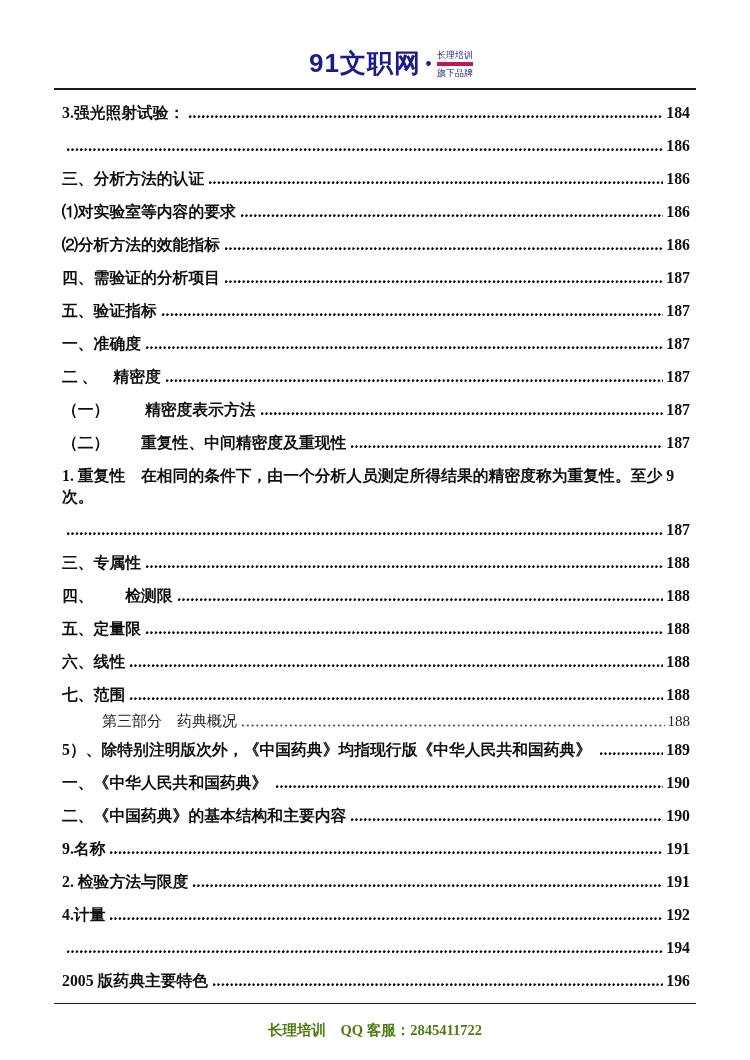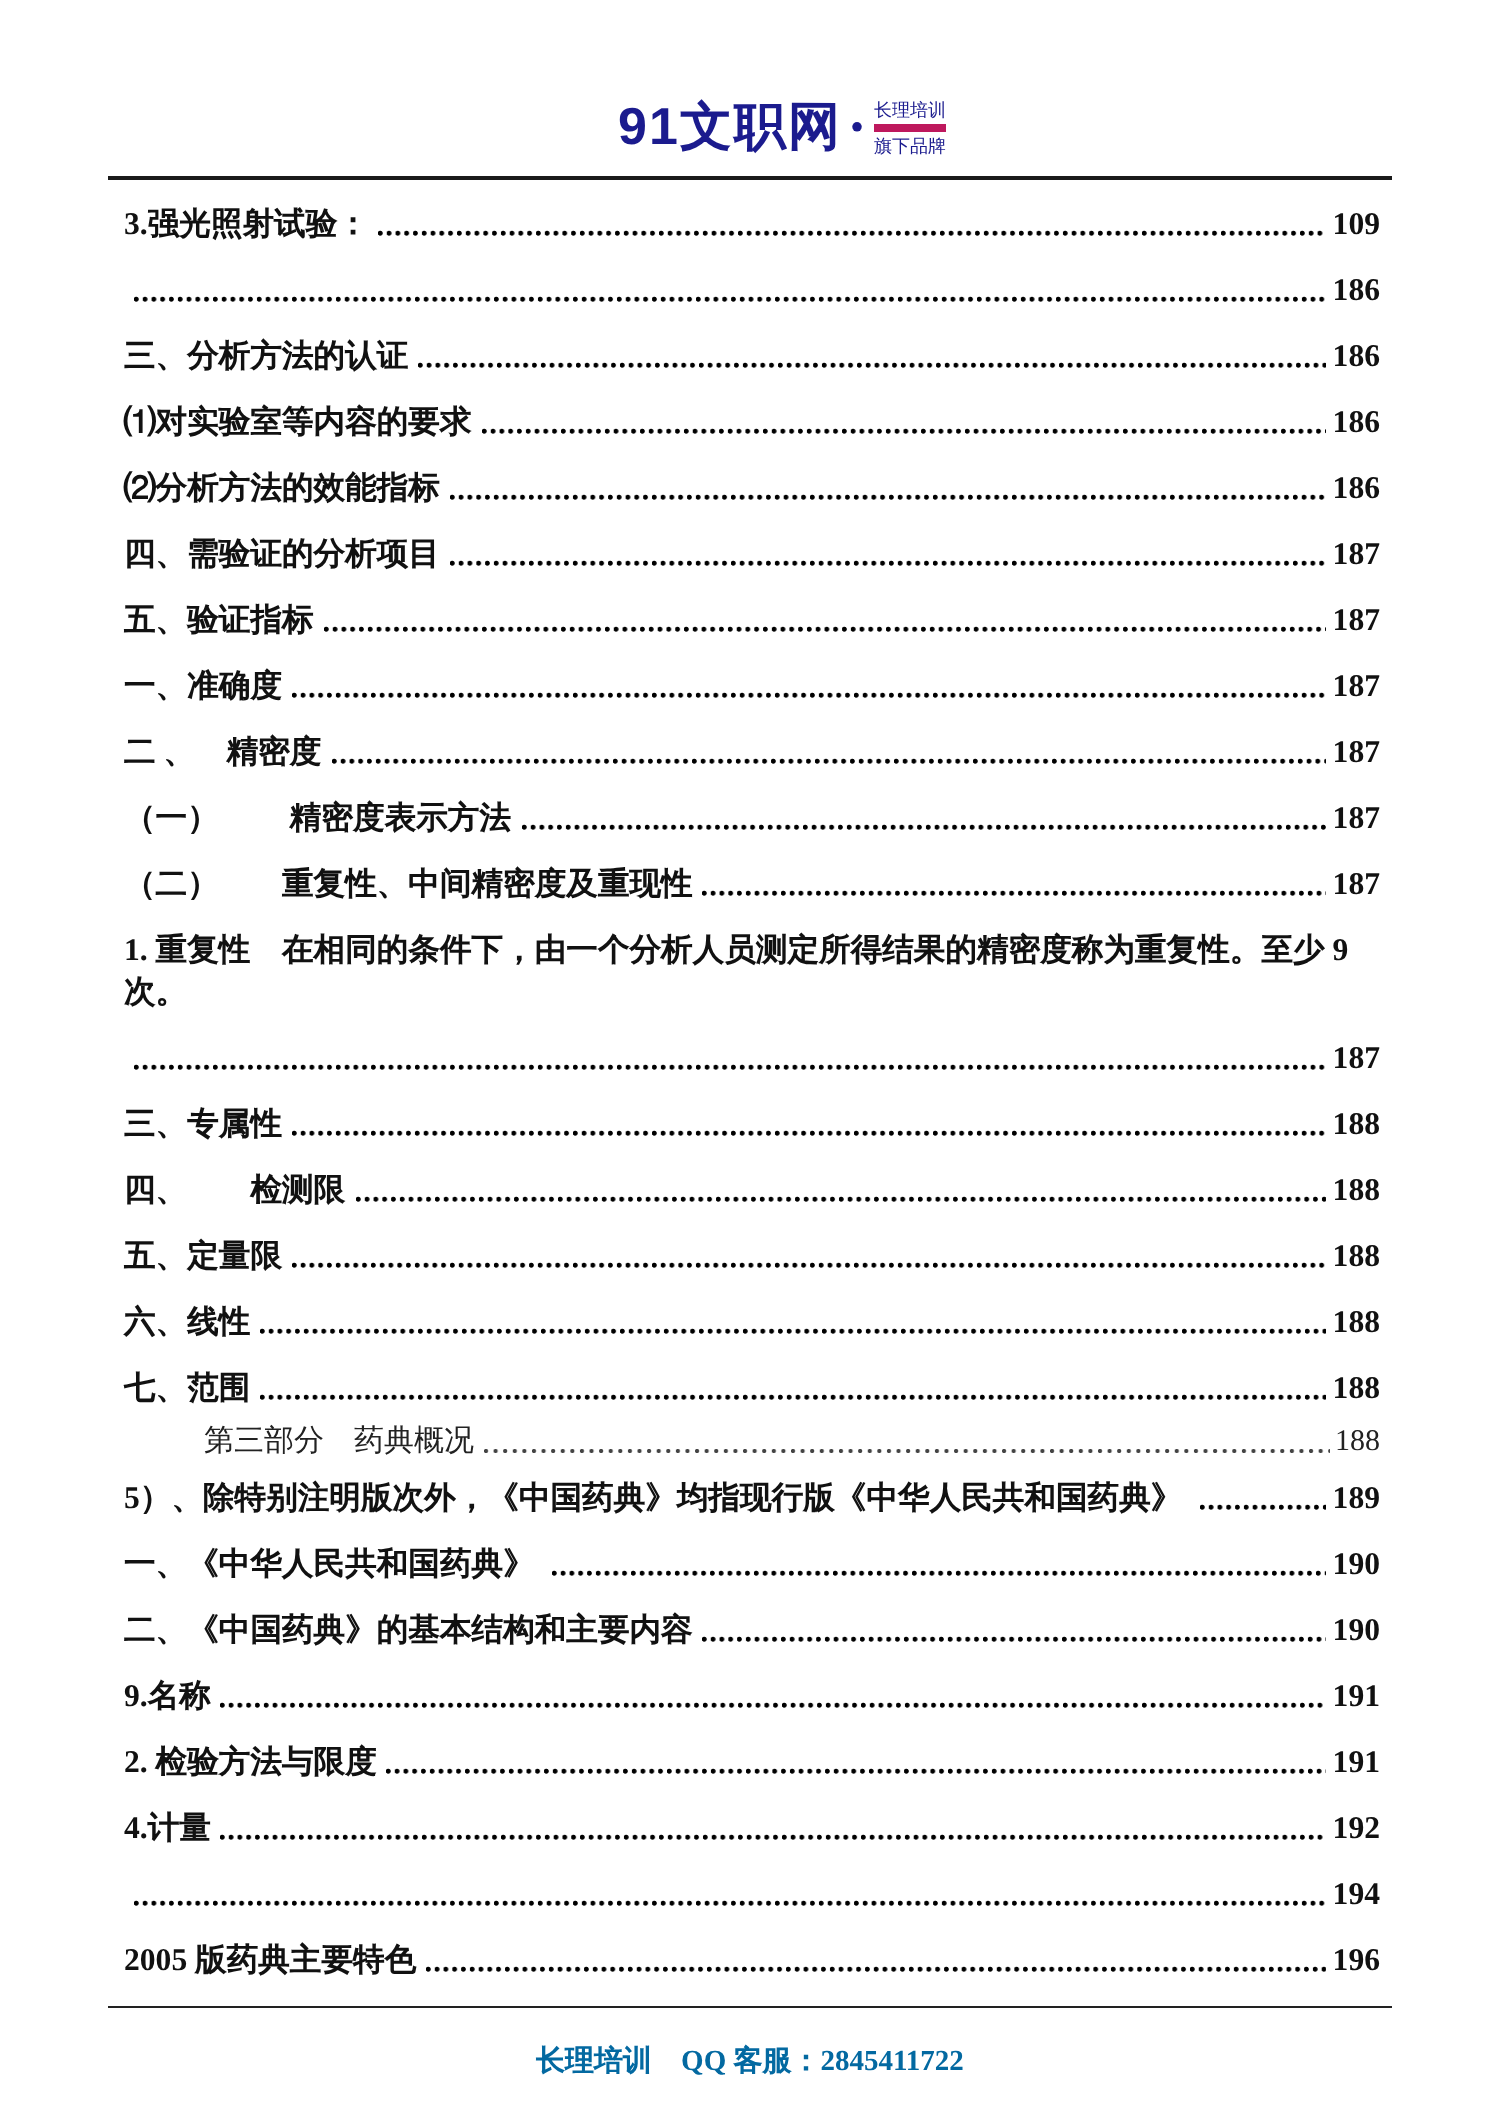--- a/index.html
+++ b/index.html
@@ -94,40 +94,40 @@
   .footer { margin-top: auto; padding-bottom: 42px; }
   .footer-rule {
     margin: 0 54px;
     border-top: 1.5px solid #222;
   }
   .footer-text {
     text-align: center;
     font-weight: bold;
     font-size: 14.5px;
     padding-top: 17px;
-    color: #0369a1;
+    color: #4d7c0f;
   }
 </style>
 </head>
 <body>
 
 <div class="header">
   <div class="logo-line">
     <span class="logo-text">91文职网</span>
     <span class="logo-bullet">•</span>
     <span class="logo-sub">
       <span class="sub-top">长理培训</span>
       <span class="sub-bottom">旗下品牌</span>
     </span>
   </div>
   <div class="header-rule"></div>
 </div>
 
 <div class="toc">
-    <div class="toc-row"><span class="label">3.强光照射试验：</span><span class="dots"></span><span class="page">109</span></div>
+    <div class="toc-row"><span class="label">3.强光照射试验：</span><span class="dots"></span><span class="page">184</span></div>
     <div class="toc-row"><span class="dots"></span><span class="page">186</span></div>
     <div class="toc-row"><span class="label">三、分析方法的认证</span><span class="dots"></span><span class="page">186</span></div>
     <div class="toc-row"><span class="label">⑴对实验室等内容的要求</span><span class="dots"></span><span class="page">186</span></div>
     <div class="toc-row"><span class="label">⑵分析方法的效能指标</span><span class="dots"></span><span class="page">186</span></div>
     <div class="toc-row"><span class="label">四、需验证的分析项目</span><span class="dots"></span><span class="page">187</span></div>
     <div class="toc-row"><span class="label">五、验证指标</span><span class="dots"></span><span class="page">187</span></div>
     <div class="toc-row"><span class="label">一、准确度</span><span class="dots"></span><span class="page">187</span></div>
     <div class="toc-row"><span class="label">二 、　精密度</span><span class="dots"></span><span class="page">187</span></div>
     <div class="toc-row"><span class="label">（一）　　 精密度表示方法</span><span class="dots"></span><span class="page">187</span></div>
     <div class="toc-row"><span class="label">（二）　　重复性、中间精密度及重现性</span><span class="dots"></span><span class="page">187</span></div>

